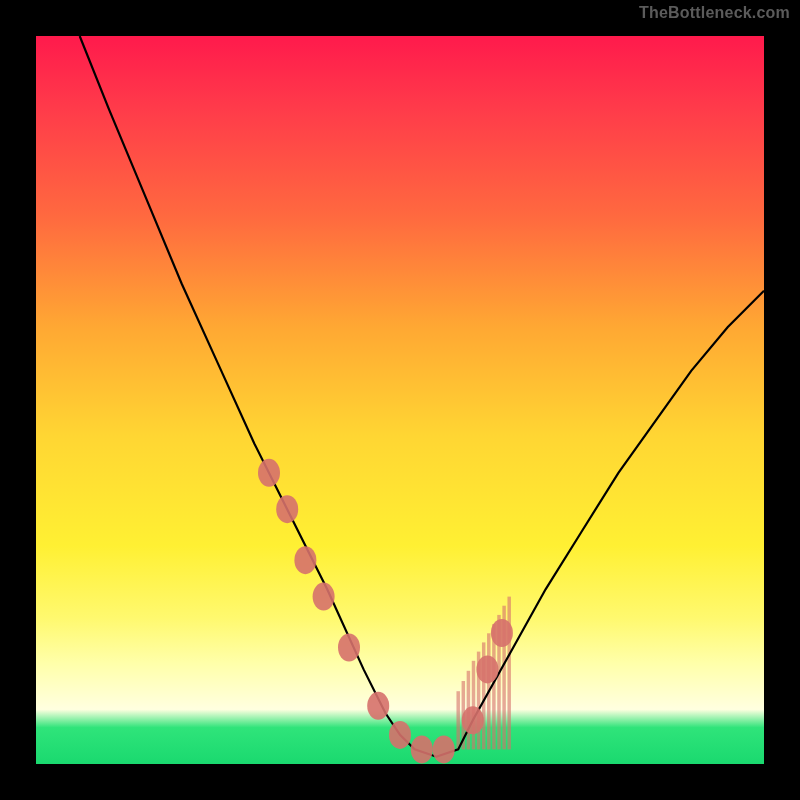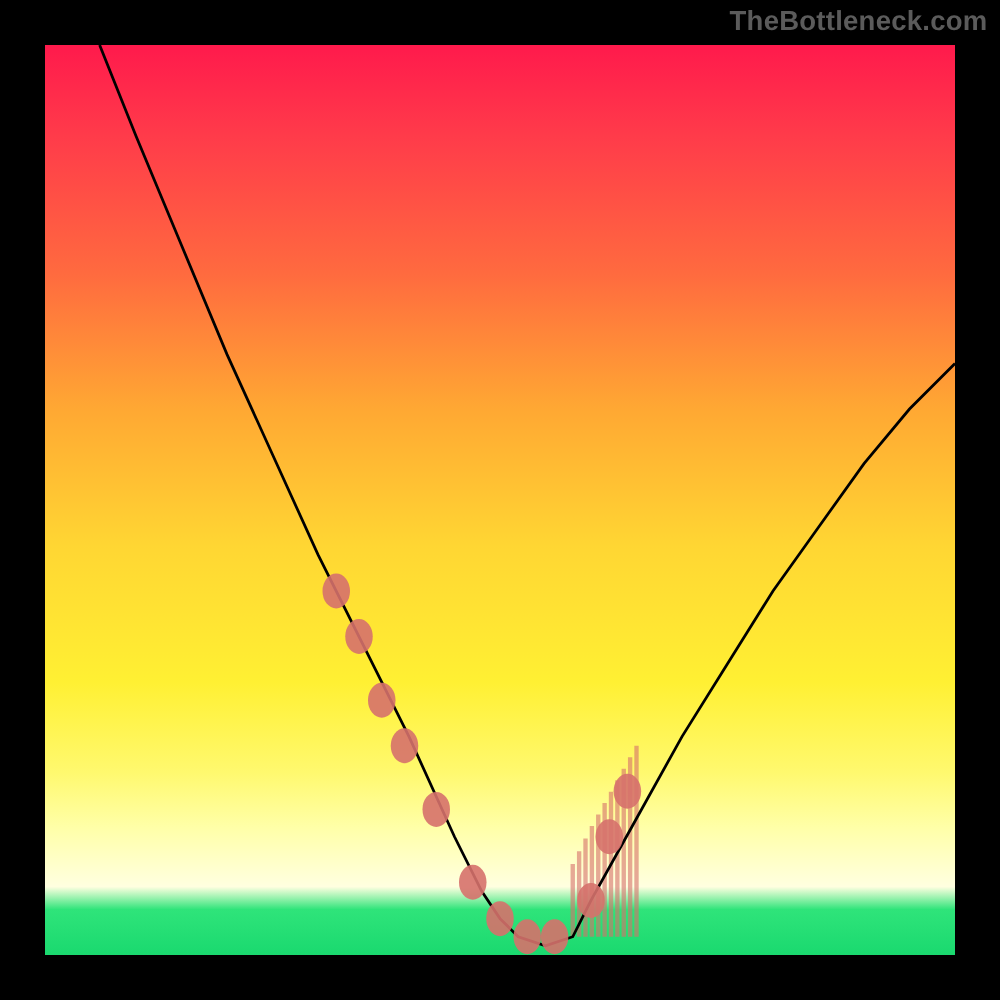--- a/index.html
+++ b/index.html
@@ -33,21 +33,21 @@
       #fff96f 80%,
       #ffffa8 86%,
       #ffffe0 92.5%,
       #2fe47a 95%,
       #1ad96f 100%);
   }
   .watermark {
     position: absolute;
     top: 4px;
     right: 10px;
-    font-size: 22px;
+    font-size: 16px;
     font-weight: 600;
     color: #5b5b5b;
     letter-spacing: 0.2px;
     z-index: 30;
   }
   svg.curve {
     position: absolute;
     left: 0;
     top: 0;
     width: 728px;

